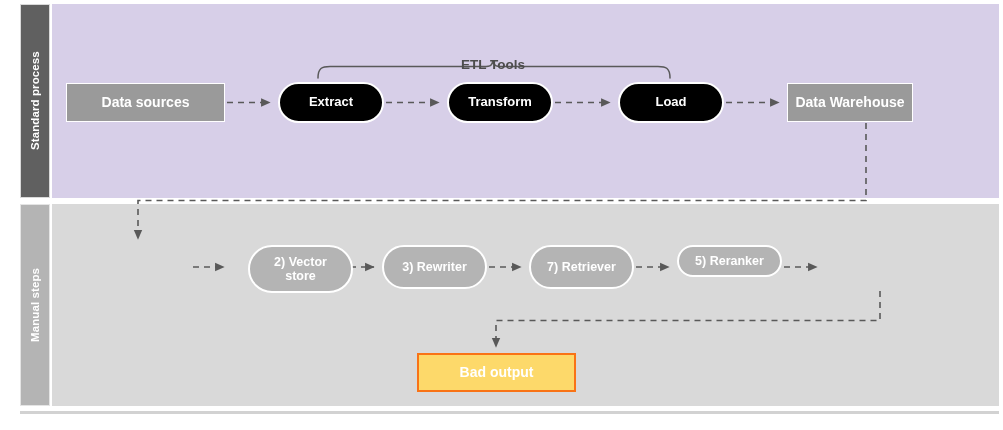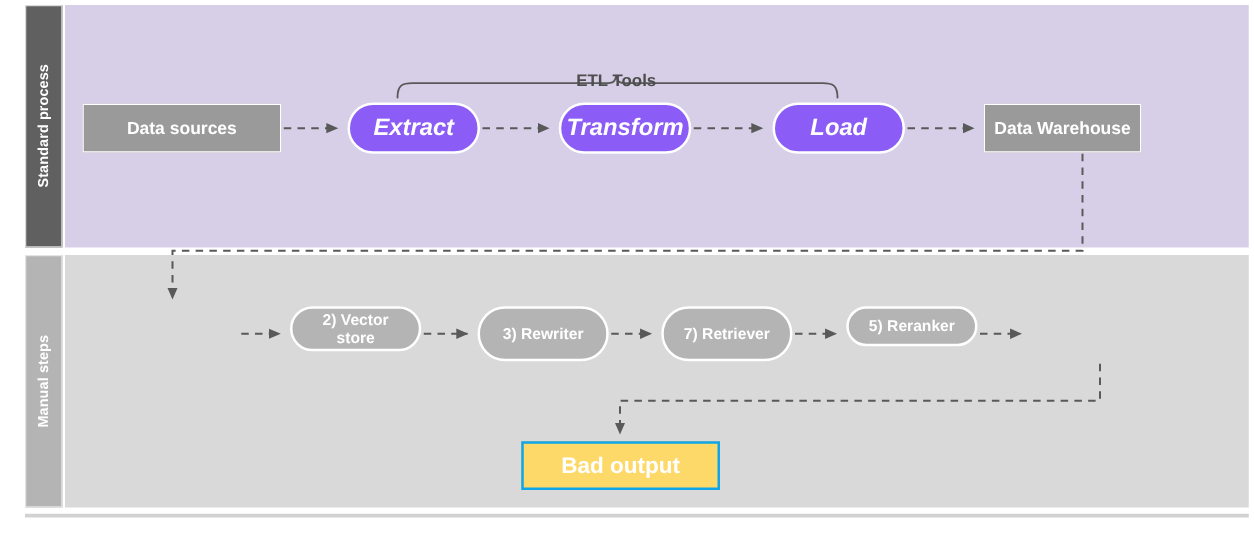--- a/index.html
+++ b/index.html
@@ -35,23 +35,23 @@
     display:flex;align-items:center;justify-content:center;
     text-align:center;
     color:#ffffff;font-weight:bold;
     box-sizing:border-box;
     line-height:1.15;
   }
   .rect{border:1px solid #ffffff;}
   .pill{border:2px solid #ffffff;border-radius:999px;}
 
   .n-gray   {background:#9a9a9a;font-size:14px;}
-  .n-magenta{background:#8b5cf6;font-size:19px;font-style:italic;}
+  .n-magenta{background:#000000;font-size:13px;}
   .n-step   {background:#b4b4b4;font-size:12.5px;}
-  .n-yellow {background:#fdd96a;font-size:18px;border:2px solid #0ea5e9;}
+  .n-yellow {background:#fdd96a;font-size:14px;border:2px solid #f97316;}
 
   
   #wires{position:absolute;left:0;top:0;width:1003px;height:430px;pointer-events:none;}
 
   .brace-label{
     position:absolute;color:#4d4d4d;font-weight:bold;font-size:13.5px;
     text-align:center;
     margin-top:11px;
   }
 </style>
@@ -103,21 +103,21 @@
 
   <div class="node pill n-magenta" style="left:278px;top:82px;width:106px;height:41px;">Extract</div>
 
   <div class="node pill n-magenta" style="left:447px;top:82px;width:106px;height:41px;">Transform</div>
 
   <div class="node pill n-magenta" style="left:618px;top:82px;width:106px;height:41px;">Load</div>
 
   <div class="node rect n-gray" style="left:787px;top:83px;width:126px;height:39px;">Data Warehouse</div>
 
 
-  <div class="node pill n-step" style="left:232px;top:245px;width:105px;height:36px;padding:0 14px;">2) Vector store</div>
+  <div class="node pill n-step" style="left:248px;top:245px;width:105px;height:48px;padding:0 14px;">2) Vector store</div>
 
   <div class="node pill n-step" style="left:382px;top:245px;width:105px;height:44px;">3) Rewriter</div>
 
   <div class="node pill n-step" style="left:529px;top:245px;width:105px;height:44px;">7) Retriever</div>
 
   <div class="node pill n-step" style="left:677px;top:245px;width:105px;height:32px;">5) Reranker</div>
 
 
   <div class="node n-yellow" style="left:417px;top:353px;width:159px;height:39px;">Bad output</div>
 

